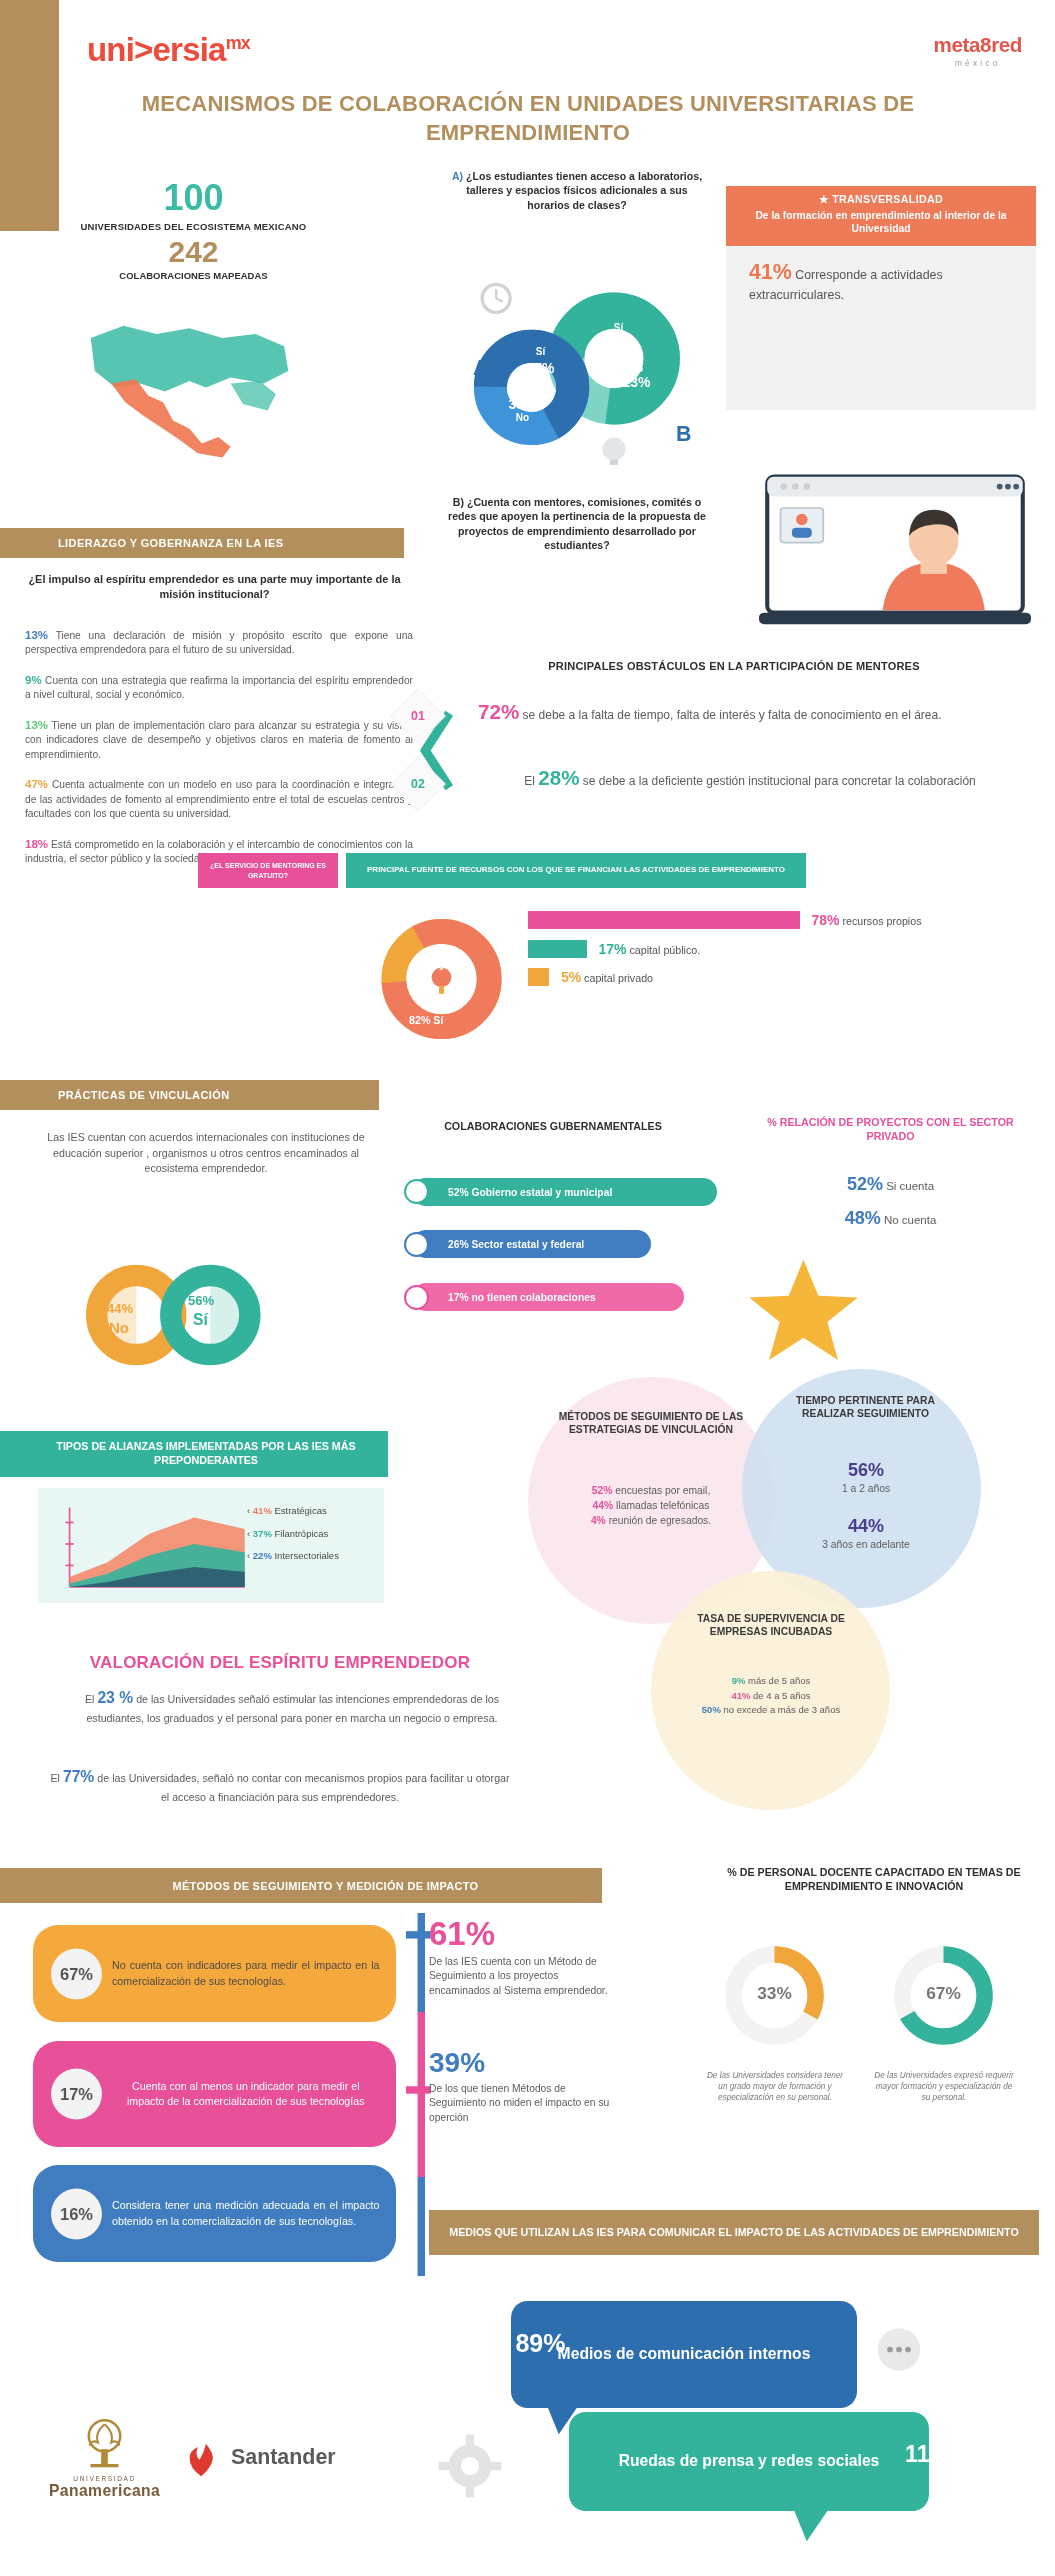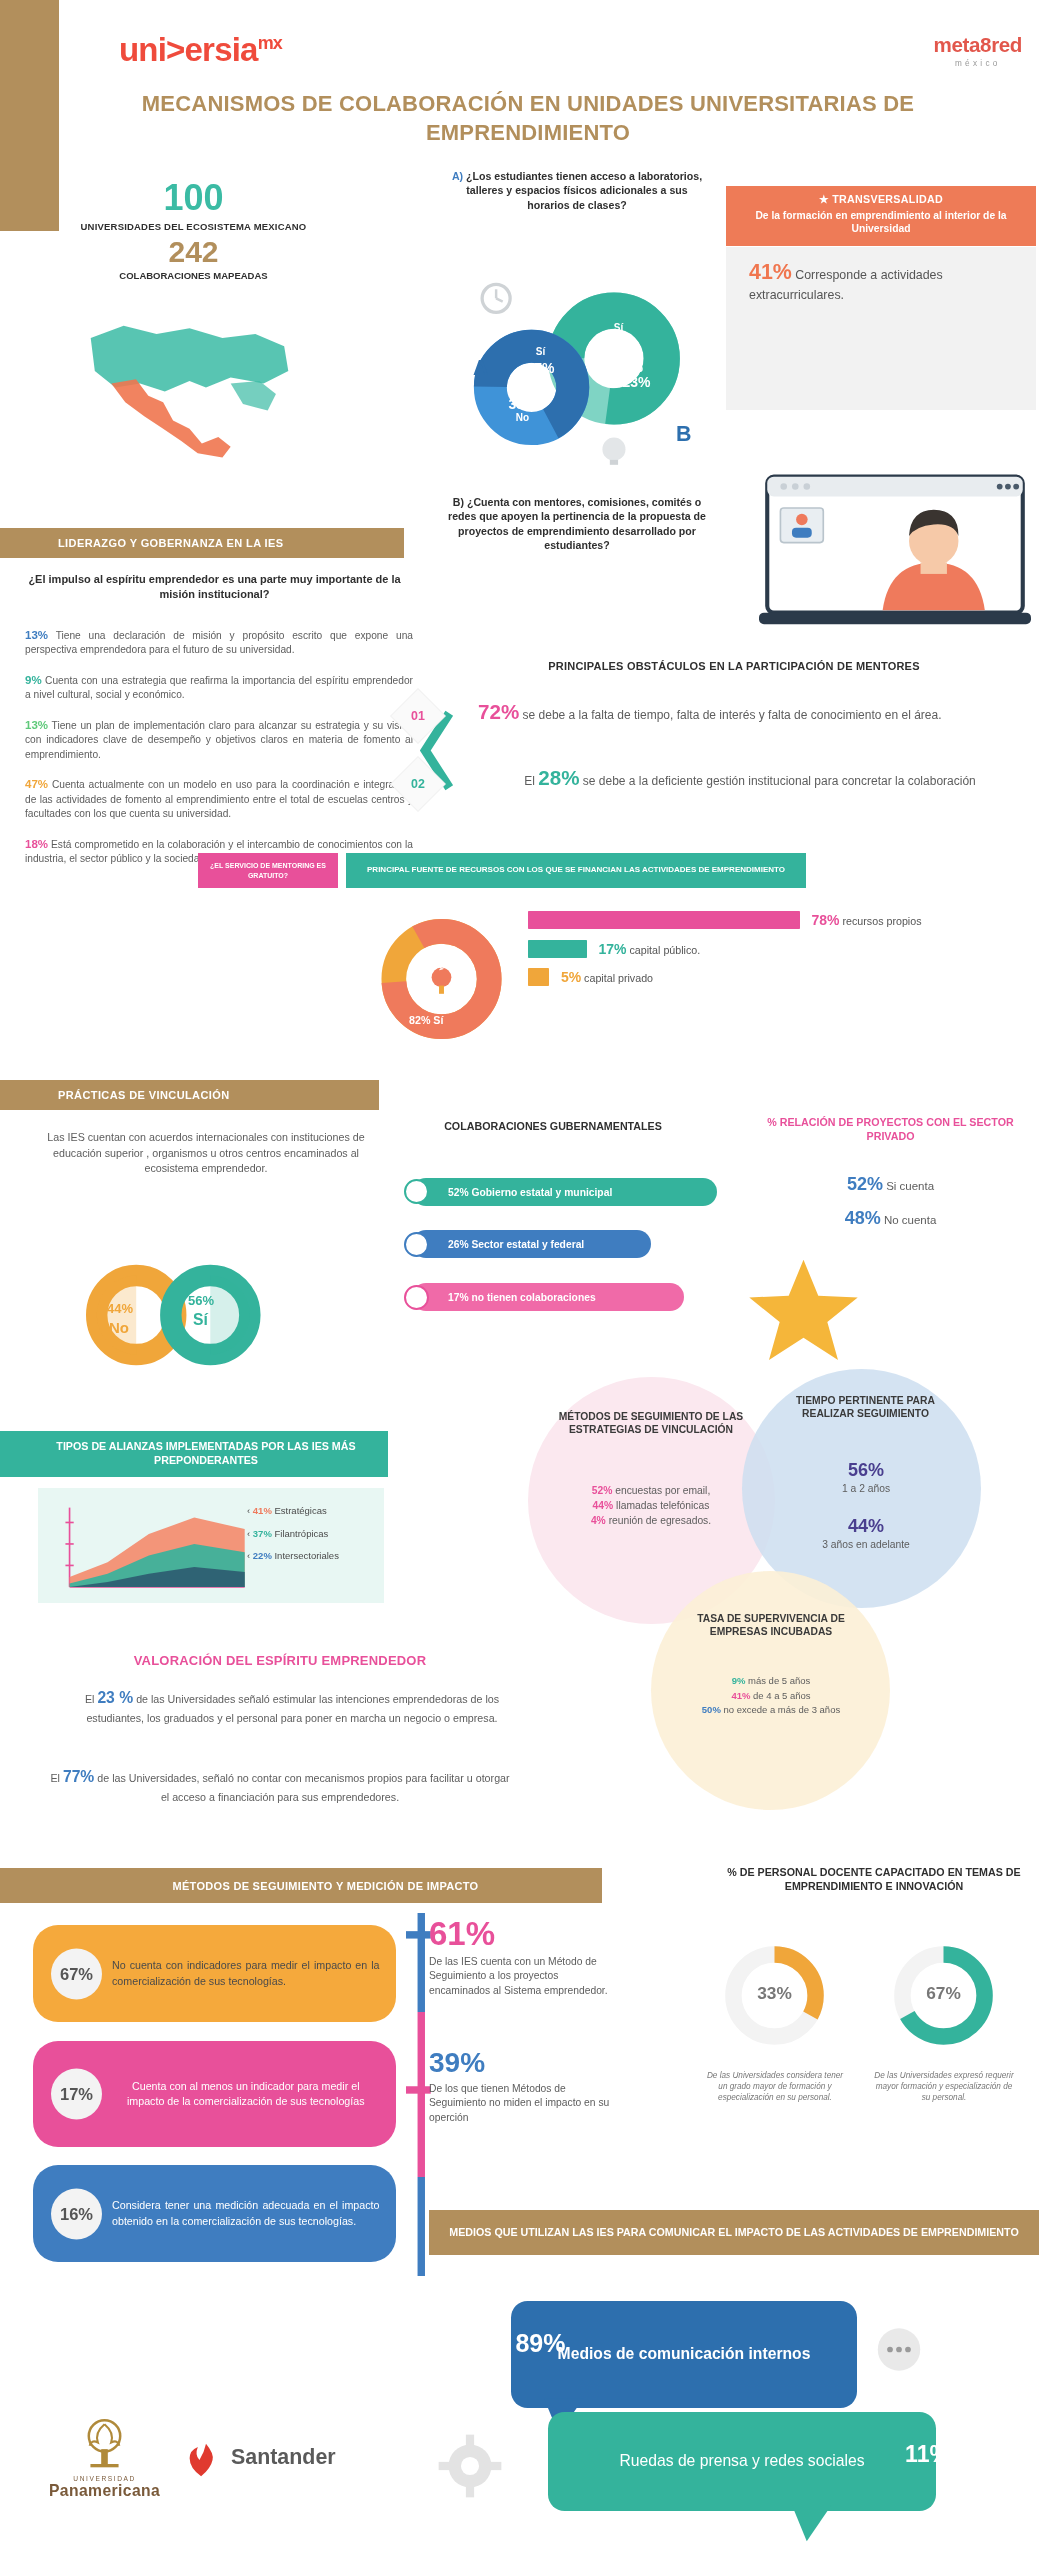--- a/index.html
+++ b/index.html
@@ -4,21 +4,21 @@
 <style>
   * { box-sizing: border-box; margin:0; padding:0; }
   body {
     width:1055px; height:2576px; background:#ffffff;
     font-family:"Liberation Sans", sans-serif; color:#3a3a3a;
     position:relative; overflow:hidden;
   }
   .gold-bar { position:absolute; left:0; top:0; width:59px; height:231px; background:#b28f5c; }
   .logo-universia {
     position:absolute; left:87px; top:31px;
-    font-size:33px; font-weight:bold; color:#ef4b3c; letter-spacing:-0.8px;margin-left:32px;
+    font-size:33px; font-weight:bold; color:#ef4b3c; letter-spacing:-0.8px;
   }
   .logo-universia .mx { font-size:18px; vertical-align:super; }
   .logo-metared {
     position:absolute; right:33px; top:33px; text-align:center;
   }
   .logo-metared .mr-main { font-size:20.6px; font-weight:bold; color:#e2574c; letter-spacing:-0.4px;}
   .logo-metared .mr-sub { font-size:8.2px; color:#9a9a9a; letter-spacing:3.3px; margin-top:1.6px;}
   .main-title {
     position:absolute; left:99px; top:89px; width:858px;
     text-align:center; font-size:22px; font-weight:bold; color:#b28f5c;
@@ -111,21 +111,21 @@
   .rel-v .pc { font-size:18px; font-weight:bold; color:#3f7dc0;}
   .alianza-band {
     position:absolute; left:0px; top:1431px; width:388px; height:46px; background:#34b39c;
     color:#fff; font-size:10.7px; font-weight:bold; display:flex; align-items:center;
     justify-content:center; text-align:center; padding:0 25px 0 49px; line-height:1.3;
   }
   .alianza-box { position:absolute; left:38px; top:1488px; width:346px; height:115px; background:#e8f7f3; }
   .alianza-legend { position:absolute; left:247px; top:1505px; }
   .alianza-legend div { font-size:9.5px; color:#4b4b4b; margin-bottom:11.5px;}
   .alianza-legend .pc { font-weight:bold; }
-  .valor-title { position:absolute; left:49px; top:1653px; width:462px; text-align:center; font-size:13px; font-weight:bold; color:#e8509a; letter-spacing:0.2px;}
+  .valor-title { position:absolute; left:49px; top:1653px; width:462px; text-align:center; font-size:17px; font-weight:bold; color:#e8509a; letter-spacing:0.2px;}
   .valor-p1 { position:absolute; left:61px; top:1686px; width:462px; text-align:center; font-size:10.7px; color:#5d5d5d; line-height:1.5;}
   .valor-p2 { position:absolute; left:49px; top:1765px; width:462px; text-align:center; font-size:10.7px; color:#5d5d5d; line-height:1.5;}
   .valor-p1 .pc, .valor-p2 .pc { font-size:15.7px; font-weight:bold; color:#3f7dc0;}
   .circ { position:absolute; border-radius:50%; text-align:center;}
   .met-band {
     position:absolute; left:0px; top:1868px; width:602px; height:35px; background:#b28f5c;
     color:#fff; font-size:11px; font-weight:bold; display:flex; align-items:center;
     justify-content:center; padding-left:49px; letter-spacing:0.3px;
   }
   .mbox { position:absolute; border-radius:25px; display:flex; align-items:center; padding:11.5px 16.5px 11.5px 79px;}
@@ -484,21 +484,21 @@
 <div class="medios-band">MEDIOS  QUE UTILIZAN LAS IES PARA COMUNICAR EL IMPACTO DE LAS ACTIVIDADES DE EMPRENDIMIENTO</div>
 
 <div class="bubble" style="left:511px;top:2301px;width:346px;height:107px;background:#2d6fae;font-size:15.7px;font-weight:bold;line-height:1.3">
   <span>Medios de comunicación internos</span>
 </div>
 <svg style="position:absolute;left:544px;top:2398px;width:41px;height:38px" viewBox="0 0 50 46">
   <polygon points="0,0 48,0 18,44" fill="#2d6fae"></polygon>
 </svg>
 <div style="position:absolute;left:495px;top:2329px;width:91px;text-align:center;font-size:25px;font-weight:bold;color:#fff">89%</div>
 
-<div class="bubble" style="left:548px;top:2412px;width:388px;height:99px;background:#34b39c;font-size:15.7px;font-weight:normal;line-height:1.3">
+<div class="bubble" style="left:569px;top:2412px;width:360px;height:99px;background:#34b39c;font-size:15.7px;font-weight:bold;line-height:1.3">
   <span>Ruedas de prensa y redes sociales</span>
 </div>
 <svg style="position:absolute;left:792px;top:2505px;width:41px;height:38px" viewBox="0 0 50 46">
   <polygon points="0,0 48,0 18,44" fill="#34b39c"></polygon>
 </svg>
 <div style="position:absolute;left:882px;top:2441px;width:91px;text-align:center;font-size:23px;font-weight:bold;color:#fff">11%</div>
 
 <svg style="position:absolute;left:870px;top:2325px;width:58px;height:49px" viewBox="0 0 70 60">
   <circle cx="35" cy="30" r="26" fill="#e9e9e9"></circle>
   <circle cx="24" cy="30" r="3.5" fill="#9a9a9a"></circle>

